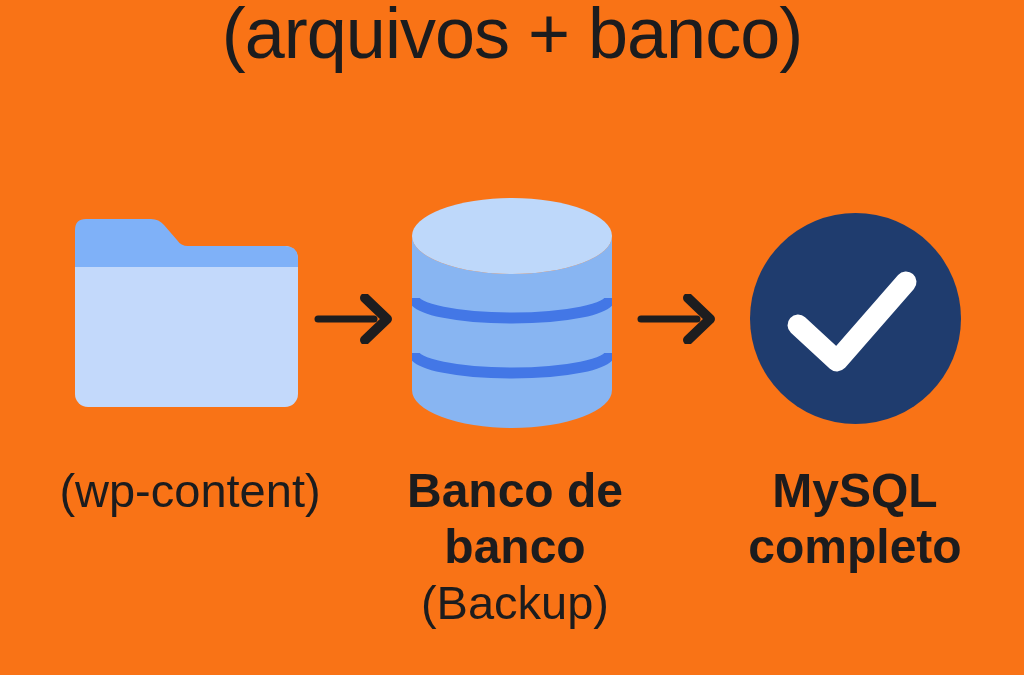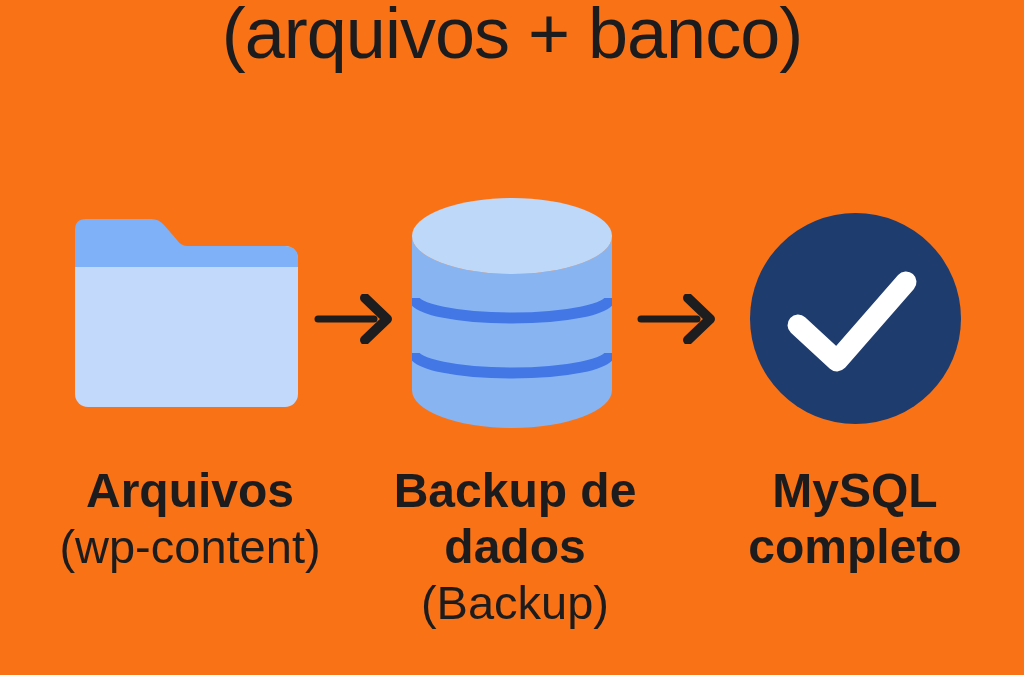--- a/index.html
+++ b/index.html
@@ -82,25 +82,24 @@
     <polyline points="51,4 73,25 51,46" fill="none" stroke-width="10" stroke-linecap="round" stroke-linejoin="round" stroke="#1d1d1f"></polyline>
   </svg>
 
   <svg class="icon icon-check" width="211" height="211" viewBox="0 0 211 211" aria-hidden="true">
     <circle cx="105.5" cy="105.5" r="105.5" fill="#1f3c6e"></circle>
     <polyline points="48,112 87,148 156,69" fill="none" stroke-width="21" stroke-linecap="round" stroke-linejoin="round" stroke="#ffffff"></polyline>
   </svg>
 
   <div class="labels-row">
     <div class="col col-1">
-      <div class="label">Arquivos</div>
       <div class="sub">(wp-content)</div>
     </div>
     <div class="col col-2">
-      <div class="label">Backup de dados</div>
+      <div class="label">Banco de banco</div>
       <div class="sub">(Backup)</div>
     </div>
     <div class="col col-3">
       <div class="label">MySQL completo</div>
       <div class="sub"></div>
     </div>
   </div>
 
 </div>
 

